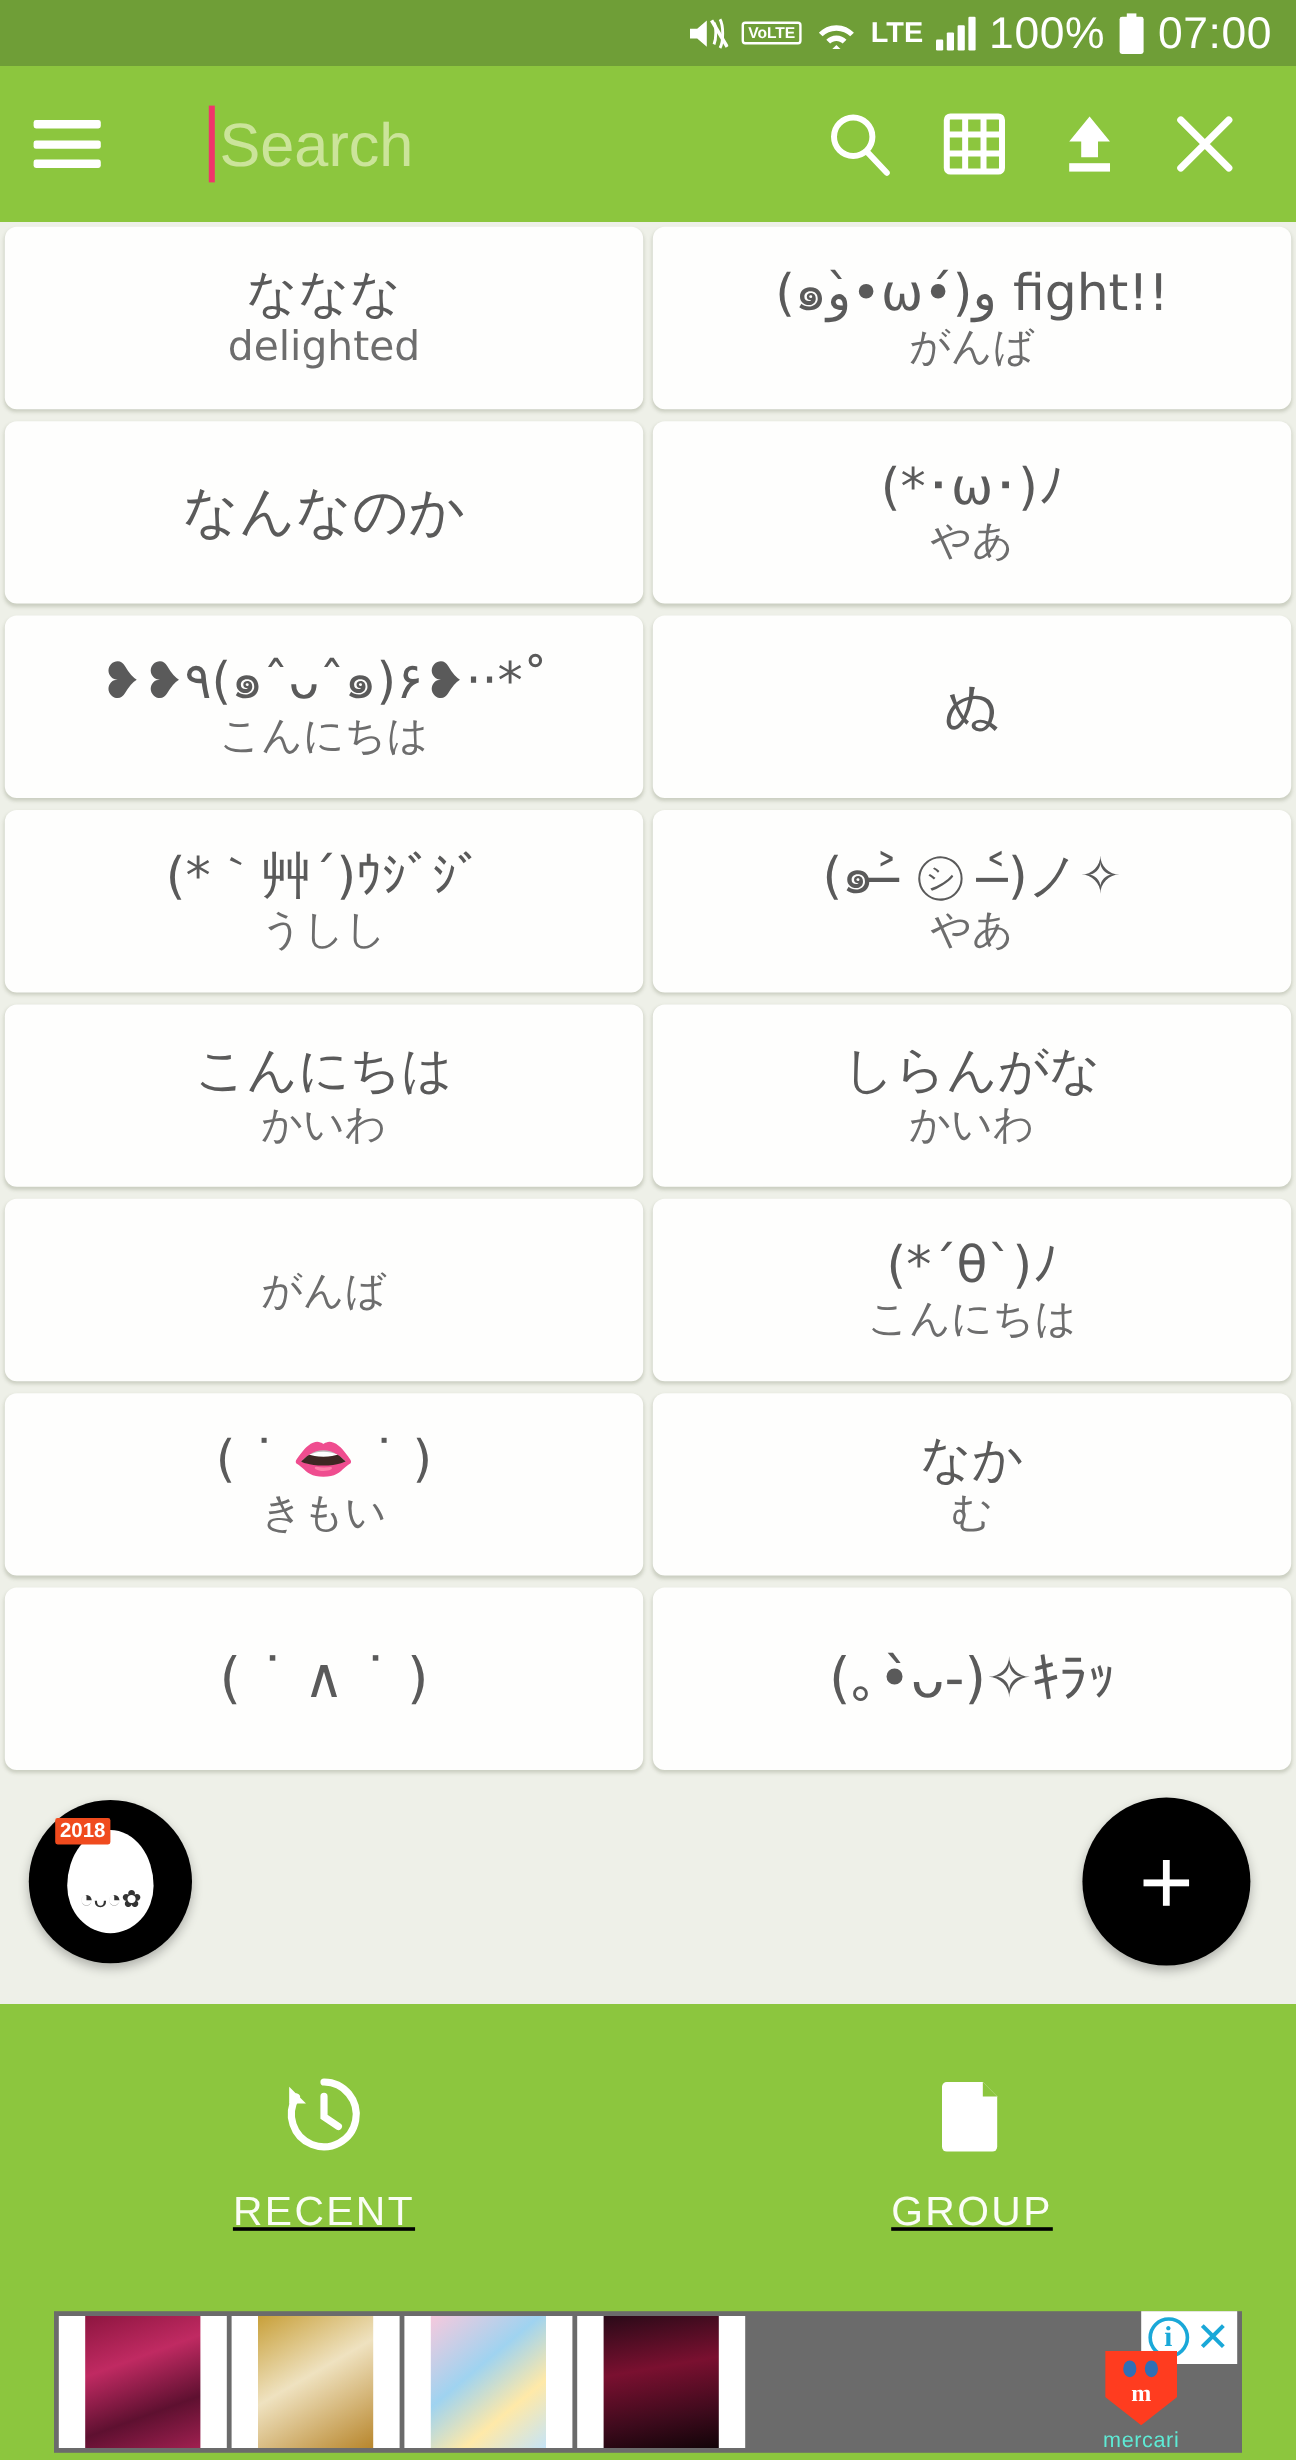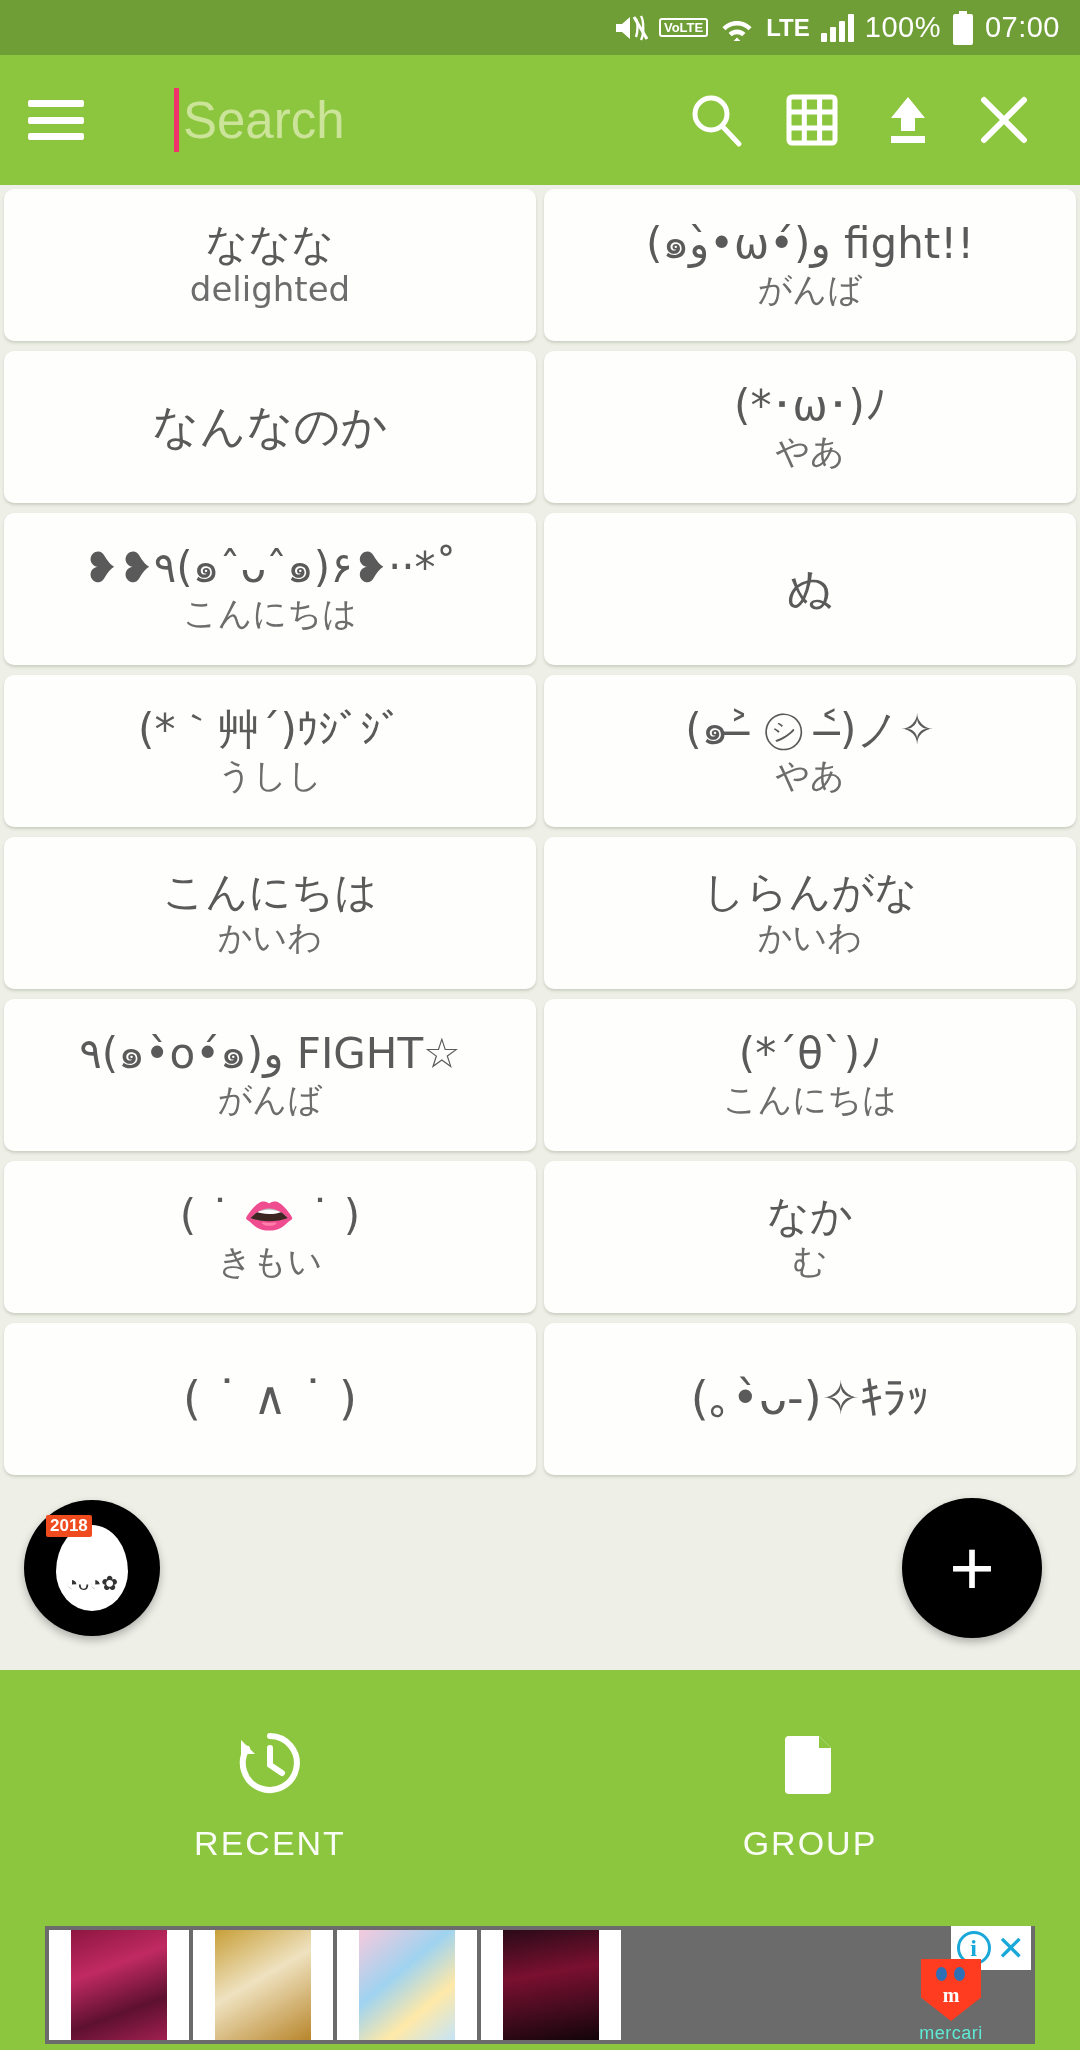--- a/index.html
+++ b/index.html
@@ -12,21 +12,21 @@
   #app { position: relative; width: 1080px; height: 2050px; }
 
   
   .statusbar {
     height: 55px; background: #6f9e37;
     display: flex; align-items: center; justify-content: flex-end;
     padding-right: 20px; gap: 11px;
     color: #ffffff;
   }
   .sb-ico { display: flex; align-items: center; height: 34px; }
-  .sb-text { font-size: 29px; letter-spacing: .5px; color:#fff; line-height:1; }
+  .sb-text { font-size: 37px; letter-spacing: .5px; color:#fff; line-height:1; }
   .volte-box {
     border: 2px solid #fff; border-radius: 3px; padding: 1px 3px;
     font-size: 13px; font-weight: bold; line-height: 1; letter-spacing: 0;
   }
   .lte-lbl { font-size: 24px; font-weight: bold; line-height: 1; }
   .bars { display: flex; align-items: flex-end; gap: 3px; height: 28px; }
   .bars i { display:block; width: 6px; background:#fff; border-radius:1px; }
   .bars i:nth-child(1){height:9px}
   .bars i:nth-child(2){height:15px}
   .bars i:nth-child(3){height:21px}
@@ -94,21 +94,21 @@
   .mascot .yr {
     position:absolute; top: -10px; left: -10px; background:#f04b1e; color:#fff;
     font-size: 17px; font-weight: bold; padding: 1px 4px; border-radius: 2px;
     font-family: "Liberation Sans", sans-serif;
   }
   .mascot .face { font-size: 20px; color:#333; margin-bottom: 16px; letter-spacing:0px; }
 
   
   .bottomnav {
     position:absolute; left:0; right:0; bottom: 130px; height: 250px;
-    background: #8cc63e; display:flex;
+    background: #8cc63e; display:flex;text-decoration:underline;
   }
   .navtab {
     flex:1; display:flex; flex-direction:column; align-items:center;
     justify-content:center; gap: 22px; cursor:pointer; color: #fff;
   }
   .navtab .lbl { font-size: 34px; letter-spacing: 2px; color: #fafdf5; }
 
   
   .adbanner {
     position:absolute; left:0; right:0; bottom:0; height:130px;
@@ -265,21 +265,20 @@
     </div>
     <div class="card">
       <div class="kao">こんにちは</div>
       <div class="sub">かいわ</div>
     </div>
     <div class="card">
       <div class="kao">しらんがな</div>
       <div class="sub">かいわ</div>
     </div>
     <div class="card">
-      <div class="kao">٩(๑•̀o•́๑)و FIGHT☆</div>
       <div class="sub">がんば</div>
     </div>
     <div class="card">
       <div class="kao">(*´θ`)ﾉ</div>
       <div class="sub">こんにちは</div>
     </div>
     <div class="card">
       <div class="kao">( ˙ 👄 ˙ )</div>
       <div class="sub">きもい</div>
     </div>

